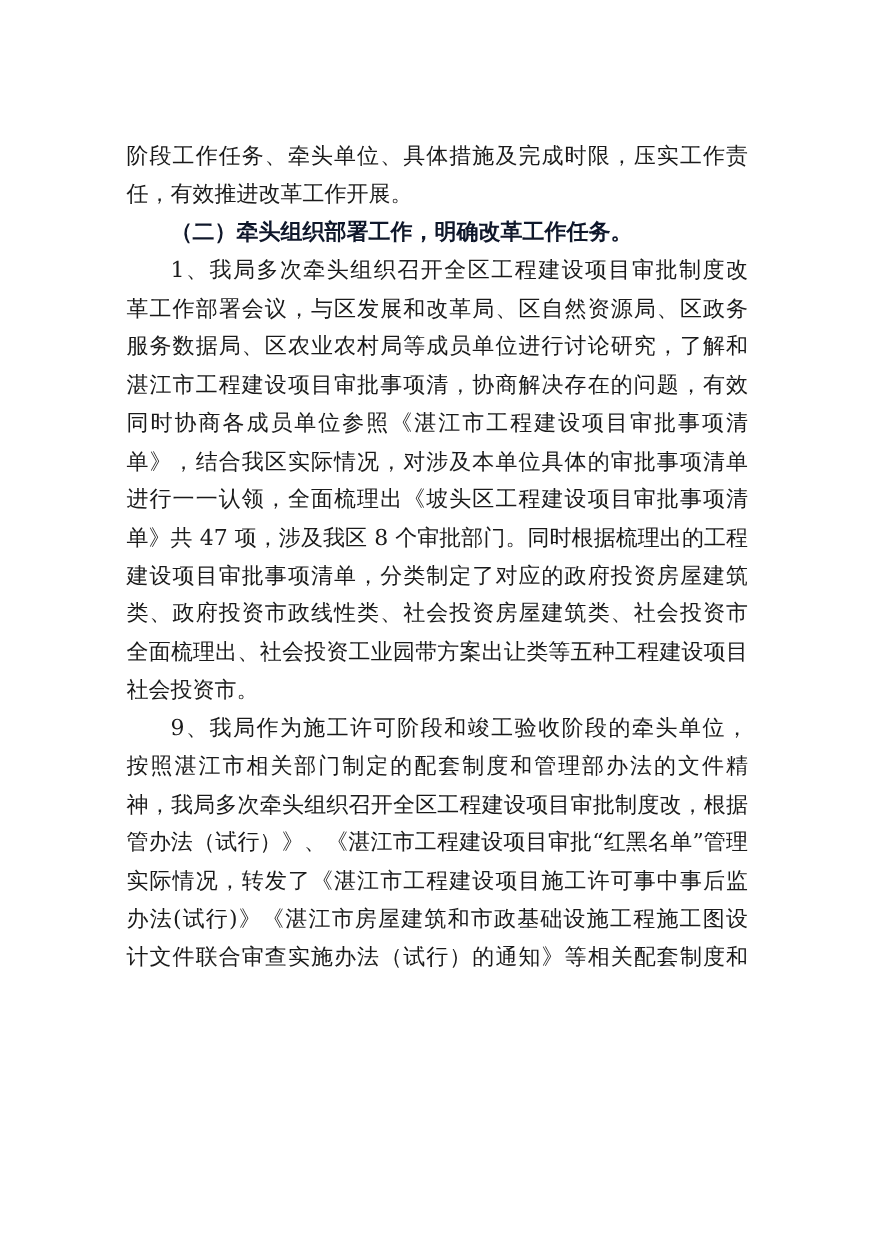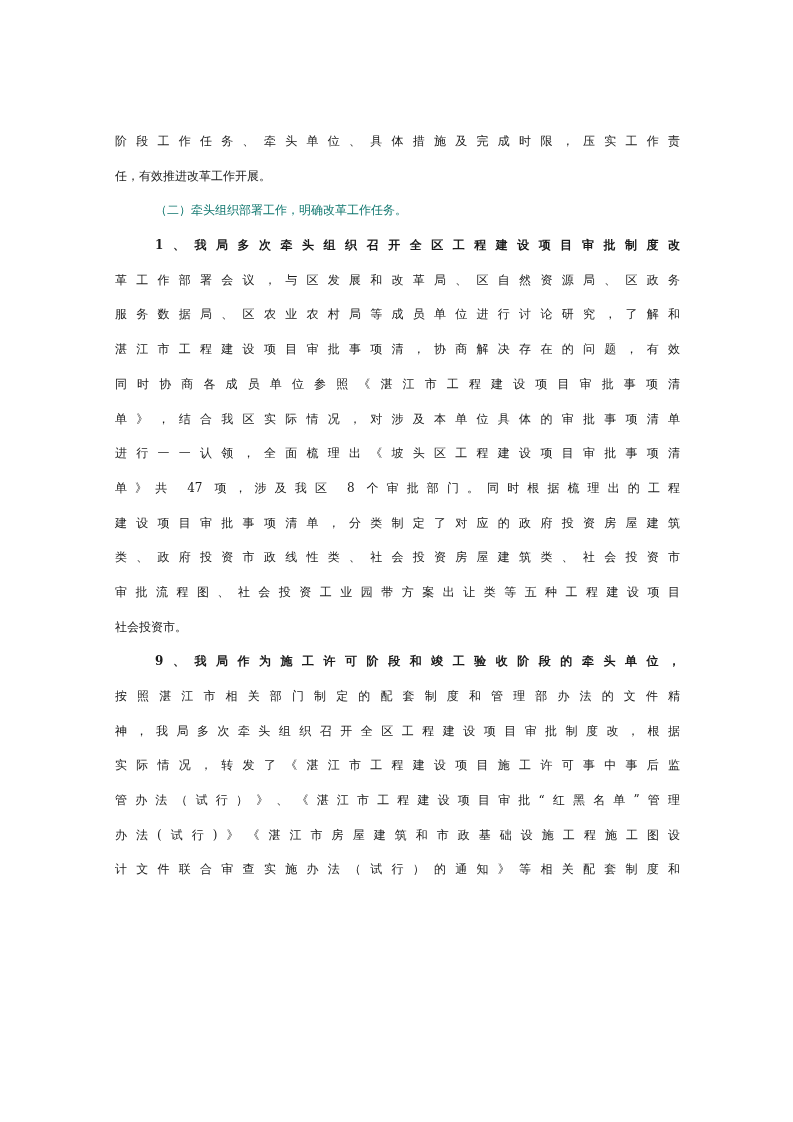--- a/index.html
+++ b/index.html
@@ -17,37 +17,36 @@
     }
     .page {
       position: absolute;
       left: 115px;
       top: 124px;
       width: 565px;
     }
     .line {
       height: 34.7px;
       line-height: 34.7px;
-      font-size: 12px;
+      font-size: 20px;
       white-space: nowrap;
       overflow: visible;
       text-align: justify;
       text-align-last: justify;
       letter-spacing: 0;
     }
     .line.last {
       text-align-last: left;
     }
     .line.indent {
       padding-left: 40px;
-      font-weight: bold;
     }
     .line.heading {
-      font-weight: normal;
-      color: #0f766e;
+      font-weight: bold;
+      color: #0f172a;
     }
   </style>
 </head>
 <body>
 
 <div class="page">
 
   <div class="line">阶段工作任务、牵头单位、具体措施及完成时限，压实工作责</div>
   <div class="line last">任，有效推进改革工作开展。</div>
 
@@ -56,23 +55,23 @@
   <div class="line indent">1、我局多次牵头组织召开全区工程建设项目审批制度改</div>
   <div class="line">革工作部署会议，与区发展和改革局、区自然资源局、区政务</div>
   <div class="line">服务数据局、区农业农村局等成员单位进行讨论研究，了解和</div>
   <div class="line">湛江市工程建设项目审批事项清，协商解决存在的问题，有效</div>
   <div class="line">同时协商各成员单位参照《湛江市工程建设项目审批事项清</div>
   <div class="line">单》，结合我区实际情况，对涉及本单位具体的审批事项清单</div>
   <div class="line">进行一一认领，全面梳理出《坡头区工程建设项目审批事项清</div>
   <div class="line">单》共 47 项，涉及我区 8 个审批部门。同时根据梳理出的工程</div>
   <div class="line">建设项目审批事项清单，分类制定了对应的政府投资房屋建筑</div>
   <div class="line">类、政府投资市政线性类、社会投资房屋建筑类、社会投资市</div>
-  <div class="line">审批流程图、社会投资工业园带方案出让类等五种工程建设项目</div>
+  <div class="line">全面梳理出、社会投资工业园带方案出让类等五种工程建设项目</div>
   <div class="line last">社会投资市。</div>
 
   <div class="line indent">9、我局作为施工许可阶段和竣工验收阶段的牵头单位，</div>
   <div class="line">按照湛江市相关部门制定的配套制度和管理部办法的文件精</div>
   <div class="line">神，我局多次牵头组织召开全区工程建设项目审批制度改，根据</div>
+  <div class="line">管办法（试行）》、《湛江市工程建设项目审批“红黑名单”管理</div>
   <div class="line">实际情况，转发了《湛江市工程建设项目施工许可事中事后监</div>
-  <div class="line">管办法（试行）》、《湛江市工程建设项目审批“红黑名单”管理</div>
   <div class="line">办法(试行)》《湛江市房屋建筑和市政基础设施工程施工图设</div>
   <div class="line">计文件联合审查实施办法（试行）的通知》等相关配套制度和</div>
 </div>
 
 </body></html>

